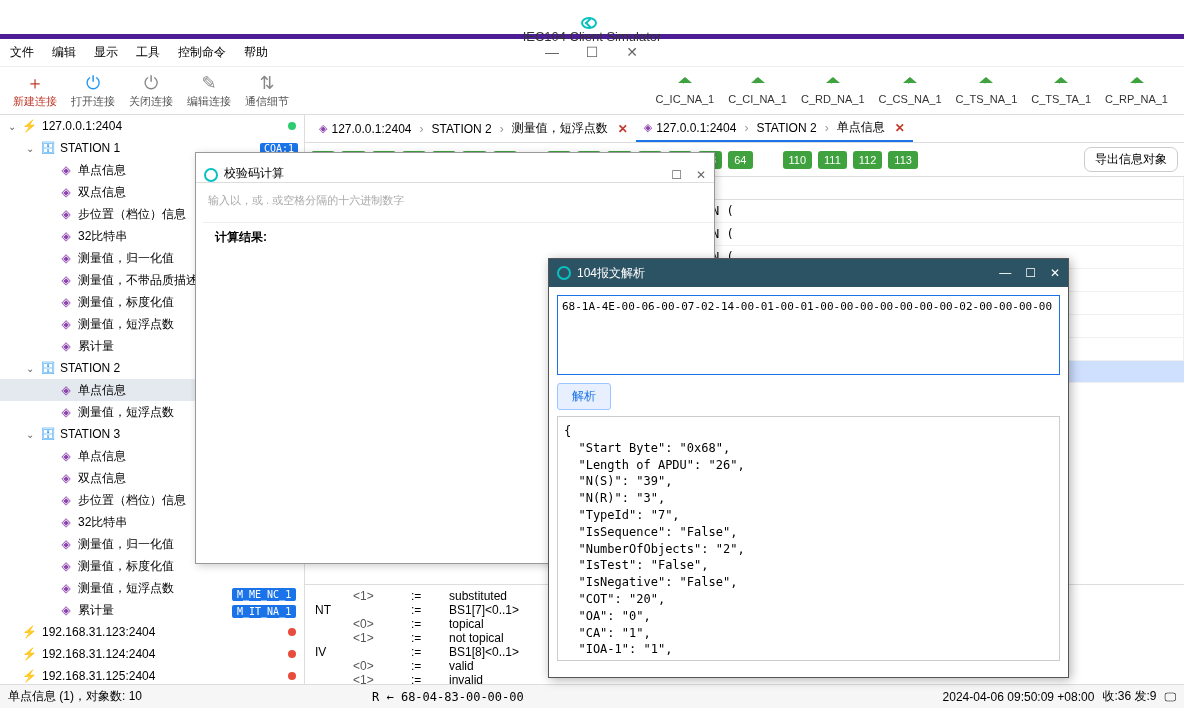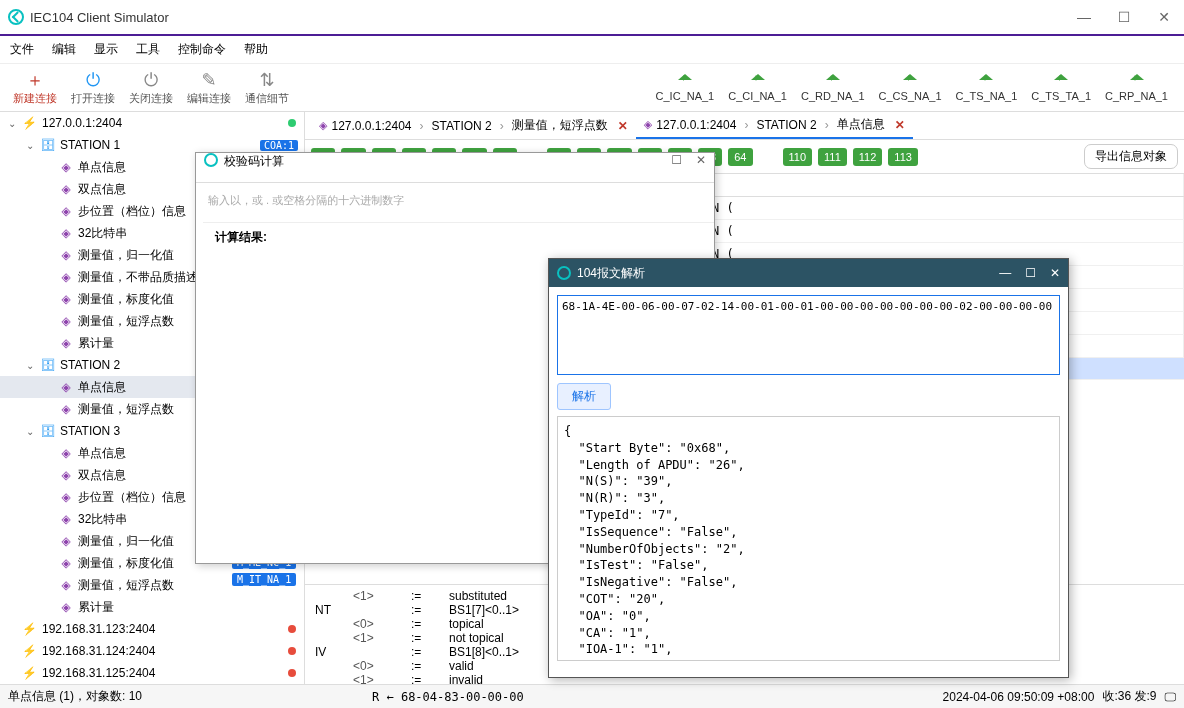--- a/index.html
+++ b/index.html
@@ -1,17 +1,17 @@
 <!DOCTYPE html>
 <html><head>
 <meta charset="utf-8">
 <style>
 * { margin: 0; padding: 0; box-sizing: border-box; font-family: "Microsoft YaHei", "Segoe UI", Arial, sans-serif; font-size: 12px; }
 body { background: #fff; width: 1184px; height: 708px; overflow: hidden; position: relative; }
-.titlebar { height: 28px; background: #fff; display: flex; align-items: center; padding: 17px 8px; border-bottom: 2px solid #4c1d95; }
+.titlebar { height: 28px; background: #fff; display: flex; align-items: center; padding: 17px 8px; border-bottom: 5px solid #4c1d95; flex-direction: column; }
 .titlebar-icon { width: 16px; height: 16px; border: 2px solid #09c1c1; border-radius: 50%; margin-right: 6px; display: flex; align-items: center; justify-content: center; }
 .titlebar-icon::before { content: ''; width: 6px; height: 6px; border-left: 2px solid #09c1c1; border-bottom: 2px solid #09c1c1; transform: rotate(45deg) translate(1px,-1px); }
 .titlebar-title { flex: 1; font-size: 13px; color: #333; }
 .win-controls { display: flex; gap: 16px; color: #666; }
 .win-btn { width: 24px; text-align: center; cursor: pointer; font-size: 14px; }
 .menubar { height: 28px; display: flex; align-items: center; padding: 0 10px; gap: 18px; border-bottom: 1px solid #eee; }
 .menubar span { cursor: pointer; }
 .toolbar { height: 48px; display: flex; align-items: center; padding: 0 6px; border-bottom: 1px solid #ddd; }
 .tool-item { display: flex; flex-direction: column; align-items: center; width: 58px; cursor: pointer; color: #555; }
 .tool-item .ti-icon { font-size: 18px; height: 22px; display: flex; align-items: center; justify-content: center; }
@@ -49,42 +49,42 @@
 .grid-area { flex: 1; overflow: auto; }
 .grid-header { display: flex; background: #fff; border-bottom: 1px solid #ddd; }
 .grid-col { padding: 4px 8px; font-family: monospace; font-size: 12px; border-right: 1px solid #eee; }
 .grid-row { display: flex; border-bottom: 1px solid #f0f0f0; }
 .grid-row.sel { background: #cfe0ff; }
 .col-sb { width: 60px; }
 .col-nt { width: 90px; }
 .col-iv { width: 90px; }
 .col-cot { flex: 1; }
 .checksum-dialog { position: absolute; left: 195px; top: 152px; width: 520px; height: 412px; background: #fff; border: 1px solid #999; box-shadow: 2px 2px 8px rgba(0,0,0,0.2); z-index: 10; }
-.dlg-title { height: 30px; display: flex; align-items: flex-start; padding: 0 8px; border-bottom: 1px solid #ddd; }
+.dlg-title { height: 30px; display: flex; align-items: flex-end; padding: 0 8px; border-bottom: 1px solid #ddd; }
 .dlg-title-icon { width: 14px; height: 14px; border: 2px solid #09c1c1; border-radius: 50%; margin-right: 6px; }
 .dlg-win-ctrl { margin-left: auto; display: flex; gap: 14px; color: #666; }
 .dlg-body { padding: 10px 12px; }
 .dlg-label { font-weight: bold; margin-bottom: 2px; }
 .dlg-hint { color: #aaa; font-size: 11px; margin-bottom: 4px; }
 .dlg-textarea { width: 100%; height: 40px; border: 1px solid #ddd; padding: 4px; font-family: monospace; font-size: 12px; resize: none; }
 .radio-row { display: flex; align-items: center; gap: 18px; padding: 10px 12px; border-top: 1px solid #eee; margin-top: 190px; }
 .radio-item { display: flex; align-items: center; gap: 4px; }
 .radio-circle { width: 14px; height: 14px; border: 1px solid #888; border-radius: 50%; display: flex; align-items: center; justify-content: center; }
 .radio-circle.checked::after { content: ''; width: 7px; height: 7px; background: #1a73e8; border-radius: 50%; }
 .result-row { padding: 6px 12px; border-top: 1px solid #eee; margin-left: 7px; }
 .result-val { font-family: monospace; padding-top: 4px; }
 .parse-dialog { position: absolute; left: 548px; top: 258px; width: 521px; height: 420px; background: #fff; border: 1px solid #555; box-shadow: 2px 2px 10px rgba(0,0,0,0.3); z-index: 20; }
 .parse-title { height: 28px; background: #2c5364; color: #fff; display: flex; align-items: center; padding: 0 8px; }
 .parse-title-icon { width: 14px; height: 14px; border: 2px solid #09c1c1; border-radius: 50%; margin-right: 6px; }
 .parse-win-ctrl { margin-left: auto; display: flex; gap: 14px; color: #fff; }
 .parse-input { margin: 8px; width: calc(100% - 16px); height: 80px; border: 1px solid #1a73e8; padding: 4px; font-family: monospace; font-size: 11px; overflow-x: scroll; white-space: nowrap; }
 .parse-btn { margin: 0 8px 6px 8px; border: 1px solid #9ec5ff; background: #e8f0ff; border-radius: 3px; padding: 4px 14px; cursor: pointer; color: #1a73e8; }
 .parse-output { margin: 0 8px; width: calc(100% - 16px); height: 245px; border: 1px solid #ccc; padding: 6px; font-family: monospace; font-size: 12px; white-space: pre; overflow: auto; line-height: 1.4; }
 .bottom-panel { position: absolute; left: 305px; bottom: 24px; width: 880px; padding: 4px 10px; font-family: monospace; font-size: 12px; background: #fff; border-top: 1px solid #ddd; height: 100px; overflow: hidden; }
-.bottom-badges { position: absolute; left: 232px; top: 556px; display: flex; flex-direction: column; gap: 4px; z-index: 5; }
+.bottom-badges { position: absolute; left: 232px; top: 588px; display: flex; flex-direction: column; gap: 4px; z-index: 5; }
 .badge-blue { background: #1a73e8; color: #fff; font-family: monospace; font-size: 10px; padding: 1px 5px; border-radius: 2px; }
 .statusbar { position: absolute; bottom: 0; left: 0; right: 0; height: 24px; background: #f6f6f6; border-top: 1px solid #ddd; display: flex; align-items: center; padding: 0 8px; }
 .statusbar .right { margin-left: auto; display: flex; gap: 8px; align-items: center; }
 .bit-line { display: flex; gap: 8px; }
 .bit-tag { display: inline-block; width: 30px; }
 .bit-idx { color: #555; }
 </style>
 </head>
 <body>
 

